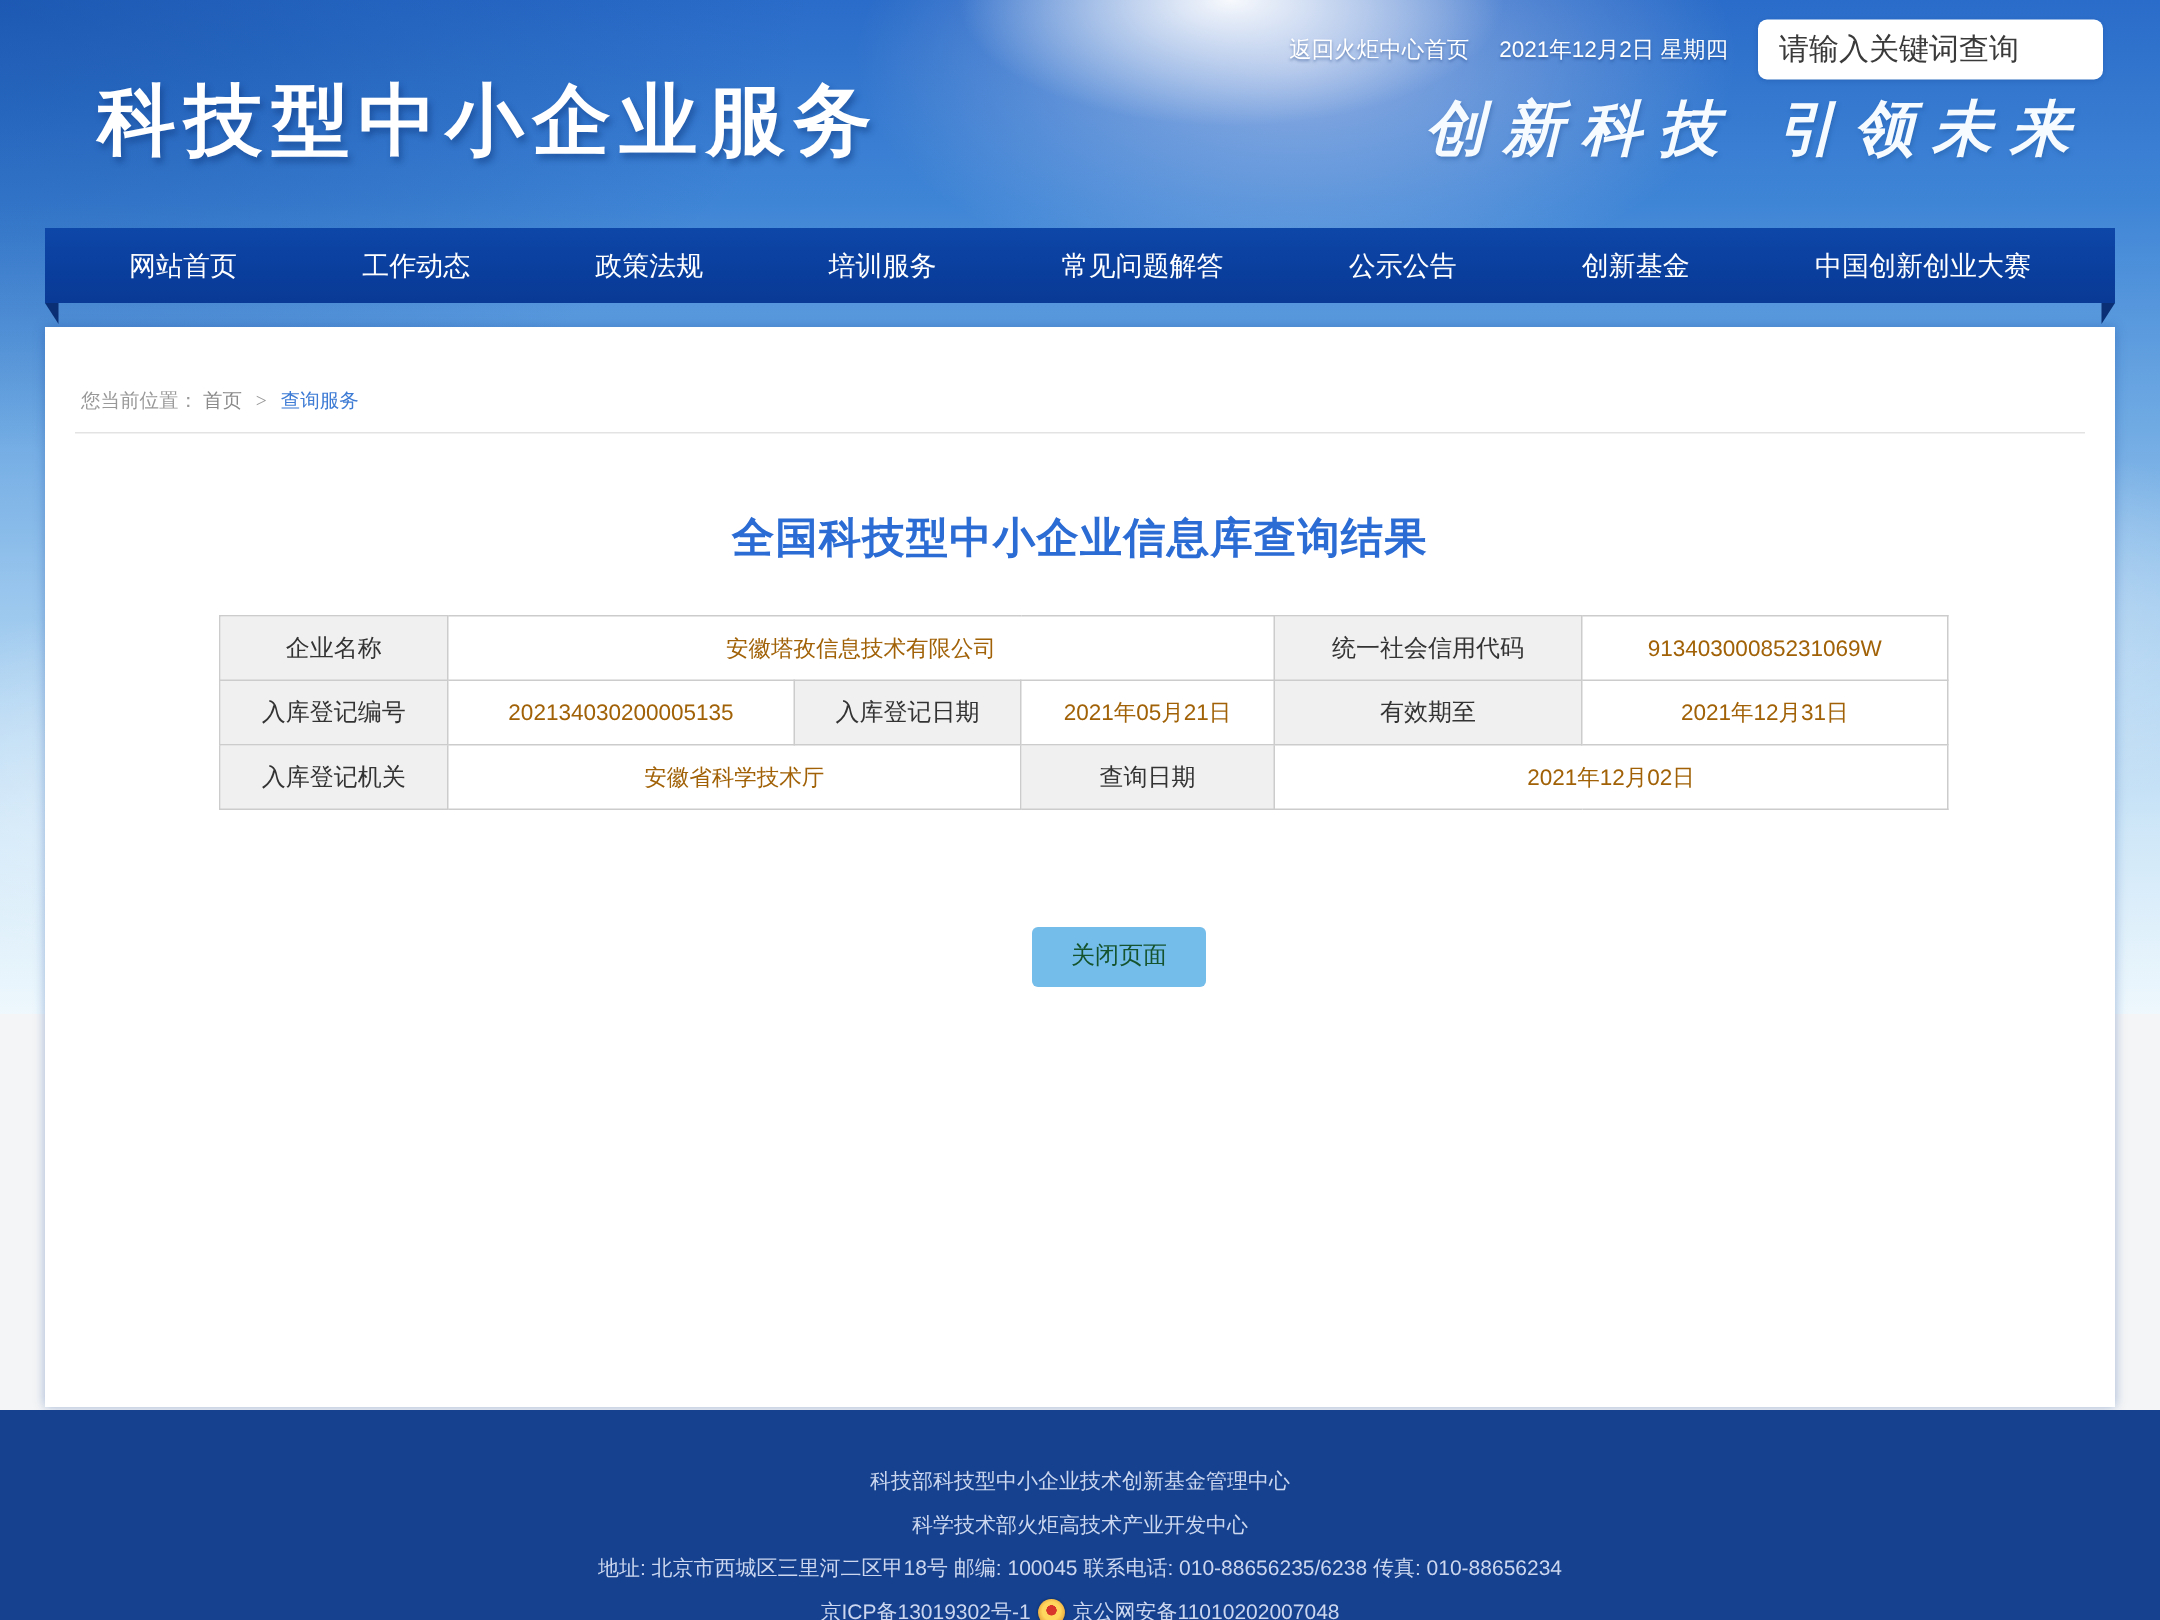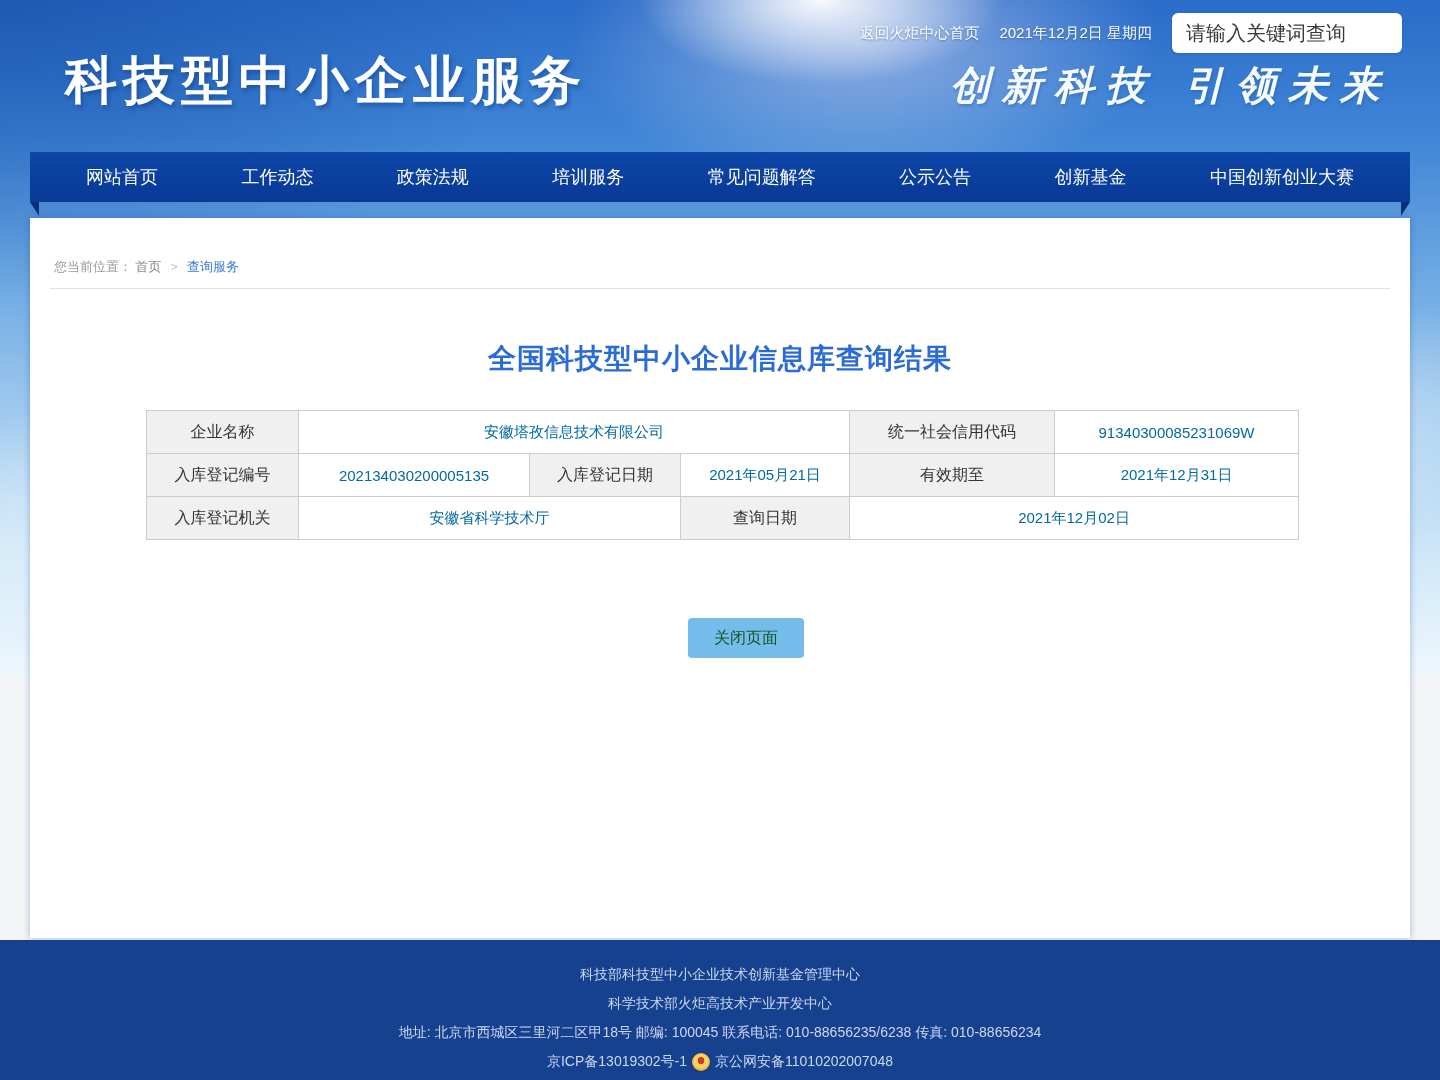--- a/index.html
+++ b/index.html
@@ -102,36 +102,36 @@
   .result-table {
     margin:32px auto 0 116px;
     border-collapse:collapse; table-layout:fixed;
     width:1152px;
   }
   .result-table td {
     border:1px solid #cccccc; height:43px; text-align:center;
     overflow:hidden; white-space:nowrap;
   }
   .result-table td.lbl { background:#f0f0f0; color:#333333; font-size:16px; }
-  .result-table td.val { background:#ffffff; color:#0369a1; font-size:15px; }
+  .result-table td.val { background:#ffffff; color:#a16207; font-size:15px; }
 
   .btn-row { margin-top:78px; text-align:center; position:relative; left:26px; }
   .close-btn {
     display:inline-block; width:116px; height:40px; line-height:40px;
     background:#74bce9; color:#14532d; font-size:16px;
     border:none; border-radius:4px; cursor:pointer; text-align:center;
     font-family:"Liberation Sans","DejaVu Sans",sans-serif;
   }
 
   
   .footer {
     position:absolute; left:0; top:940px; width:1440px; height:140px;
     background:#15418f; z-index:7;
     color:#ccd7ef; font-size:14px; text-align:center;
-    padding-top:20px; line-height:29px;
+    padding-top:33px; line-height:29px;
   }
   .footer-line { white-space:nowrap; }
   .footer-line4 { display:flex; align-items:center; justify-content:center; gap:5px; }
   .police-badge {
     width:18px; height:18px; border-radius:50%; display:inline-block;
     background:
       radial-gradient(circle at 50% 42%, #d8362a 0 24%, rgba(216,54,42,0) 26%),
       radial-gradient(circle at 50% 45%, #ffd75e 0 45%, #eaa93f 70%, #c27c27 100%);
     box-shadow:0 0 2px rgba(0,0,0,.4);
   }

